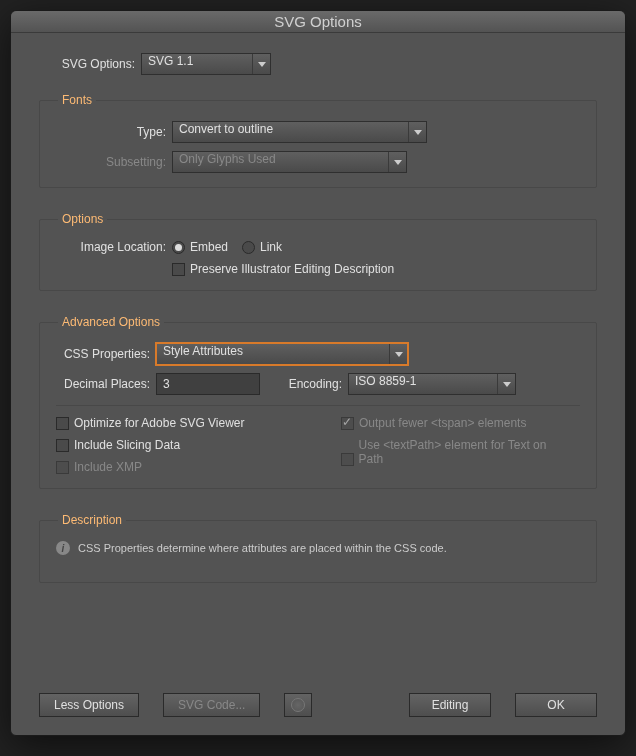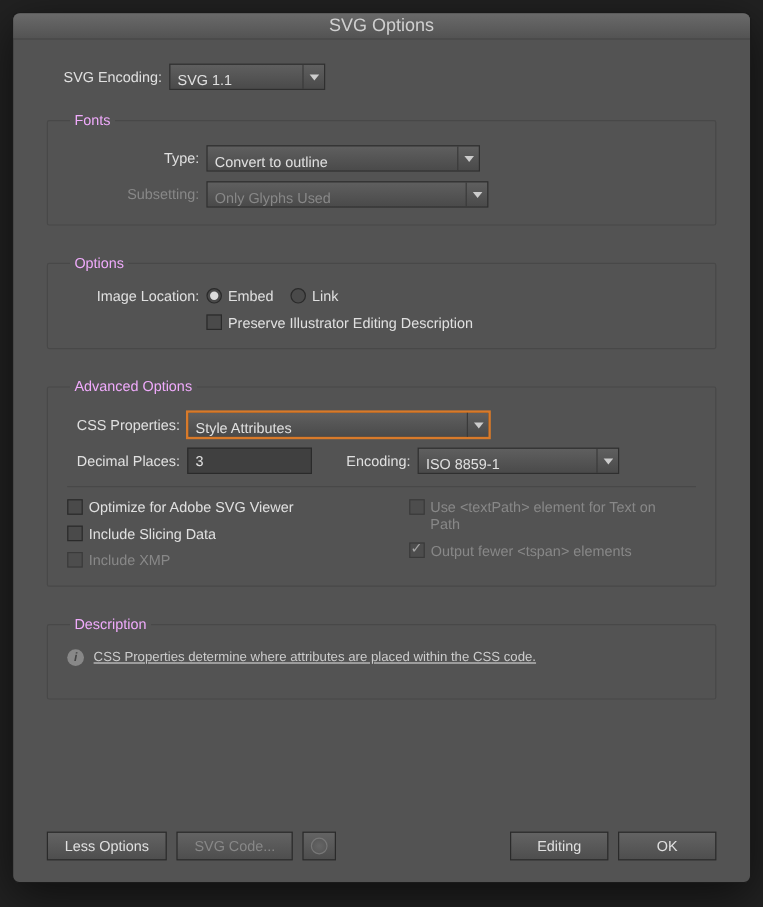--- a/index.html
+++ b/index.html
@@ -39,21 +39,21 @@
   flex-direction: column;
 }
 .row { display: flex; align-items: center; margin-bottom: 8px; }
 .label { text-align: right; padding-right: 6px; color: #e0e0e0; font-size: 12px; }
 .label.dim { color: #888; }
 .select {
   background: linear-gradient(#5f5f5f, #4a4a4a);
   border: 1px solid #2f2f2f;
   height: 22px;
   display: flex;
-  align-items: flex-end;
+  align-items: flex-start;
   padding: 0 6px;
   color: #e0e0e0;
   font-size: 12px;
   position: relative;
   cursor: default;
 }
 .select.disabled { color: #888; }
 .select.focused { outline: 2px solid #d87a2a; outline-offset: -1px; }
 .select .arrow {
   position: absolute;
@@ -73,28 +73,28 @@
   border-top: 5px solid #ccc;
 }
 fieldset {
   border: 1px solid #484848;
   border-radius: 2px;
   margin: 10px 0 14px 0;
   padding: 14px 16px 14px 16px;
   position: relative;
 }
 legend {
-  color: #f0abfc;
+  color: #fdba74;
   font-size: 12px;
   padding: 0 4px;
   margin-left: 2px;
 }
 .radio, .checkbox {
   display: inline-flex;
-  align-items: flex-start;
+  align-items: flex-end;
   margin-right: 14px;
   font-size: 12px;
 }
 .radio input, .checkbox input {
   margin-right: 5px;
   width: 13px; height: 13px;
   appearance: none;
   background: #4a4a4a;
   border: 1px solid #2a2a2a;
 }
@@ -112,30 +112,30 @@
 .checkbox.dim input { opacity: 0.6; }
 .text-input {
   background: #404040;
   border: 1px solid #2a2a2a;
   height: 22px;
   padding: 0 6px;
   color: #e0e0e0;
   font-size: 12px;
 }
 .divider { border-top: 1px solid #484848; margin: 10px 0; }
-.desc-text { color: #ccc; font-size: 11px; margin-left: 8px; text-decoration: underline; }
+.desc-text { color: #ccc; font-size: 11px; margin-left: 8px; }
 .info-icon {
   width: 14px; height: 14px; border-radius: 50%;
   background: #888; color: #444;
   display: inline-flex; align-items: center; justify-content: center;
   font-size: 10px; font-weight: bold; font-style: italic;
 }
 .footer {
   display: flex;
-  gap: 8px;
+  gap: 24px;
   align-items: flex-end;
   padding-top: 20px;
   margin-top: auto;
 }
 .btn {
   background: linear-gradient(#636363, #4e4e4e);
   border: 1px solid #2a2a2a;
   height: 24px;
   padding: 0 14px;
   color: #e0e0e0;
@@ -161,32 +161,32 @@
 </head>
 <body>
 
 <div class="window">
   <div class="titlebar">
     <span>SVG Options</span>
   </div>
   <div class="content">
 
     <div class="row">
-      <div class="label" style="width:102px">SVG Encoding:</div>
+      <div class="label" style="width:102px">SVG Options:</div>
       <div class="select" style="width:130px">
         <span>SVG 1.1</span>
         <span class="arrow"></span>
       </div>
     </div>
 
     <fieldset>
       <legend>Fonts</legend>
       <div class="row">
         <div class="label" style="width:116px">Type:</div>
-        <div class="select" style="width:228px">
+        <div class="select" style="width:255px">
           <span>Convert to outline</span>
           <span class="arrow"></span>
         </div>
       </div>
       <div class="row" style="margin-bottom:0">
         <div class="label dim" style="width:116px">Subsetting:</div>
         <div class="select disabled" style="width:235px">
           <span>Only Glyphs Used</span>
           <span class="arrow"></span>
         </div>
@@ -251,28 +251,28 @@
           <div class="row" style="margin-bottom:0">
             <label class="checkbox dim">
               <input type="checkbox" disabled="" style="">
               <span>Include XMP</span>
             </label>
           </div>
         </div>
         <div class="col">
           <div class="row">
             <label class="checkbox dim">
+              <input type="checkbox" checked="" disabled="" style="">
+              <span>Output fewer &lt;tspan&gt; elements</span>
+            </label>
+          </div>
+          <div class="row">
+            <label class="checkbox dim">
               <input type="checkbox" disabled="" style="">
               <span>Use &lt;textPath&gt; element for Text on Path</span>
-            </label>
-          </div>
-          <div class="row">
-            <label class="checkbox dim">
-              <input type="checkbox" checked="" disabled="" style="">
-              <span>Output fewer &lt;tspan&gt; elements</span>
             </label>
           </div>
         </div>
       </div>
     </fieldset>
 
     <fieldset style="min-height:70px">
       <legend>Description</legend>
       <div class="row" style="margin-bottom:0">
         <span class="info-icon">i</span>

